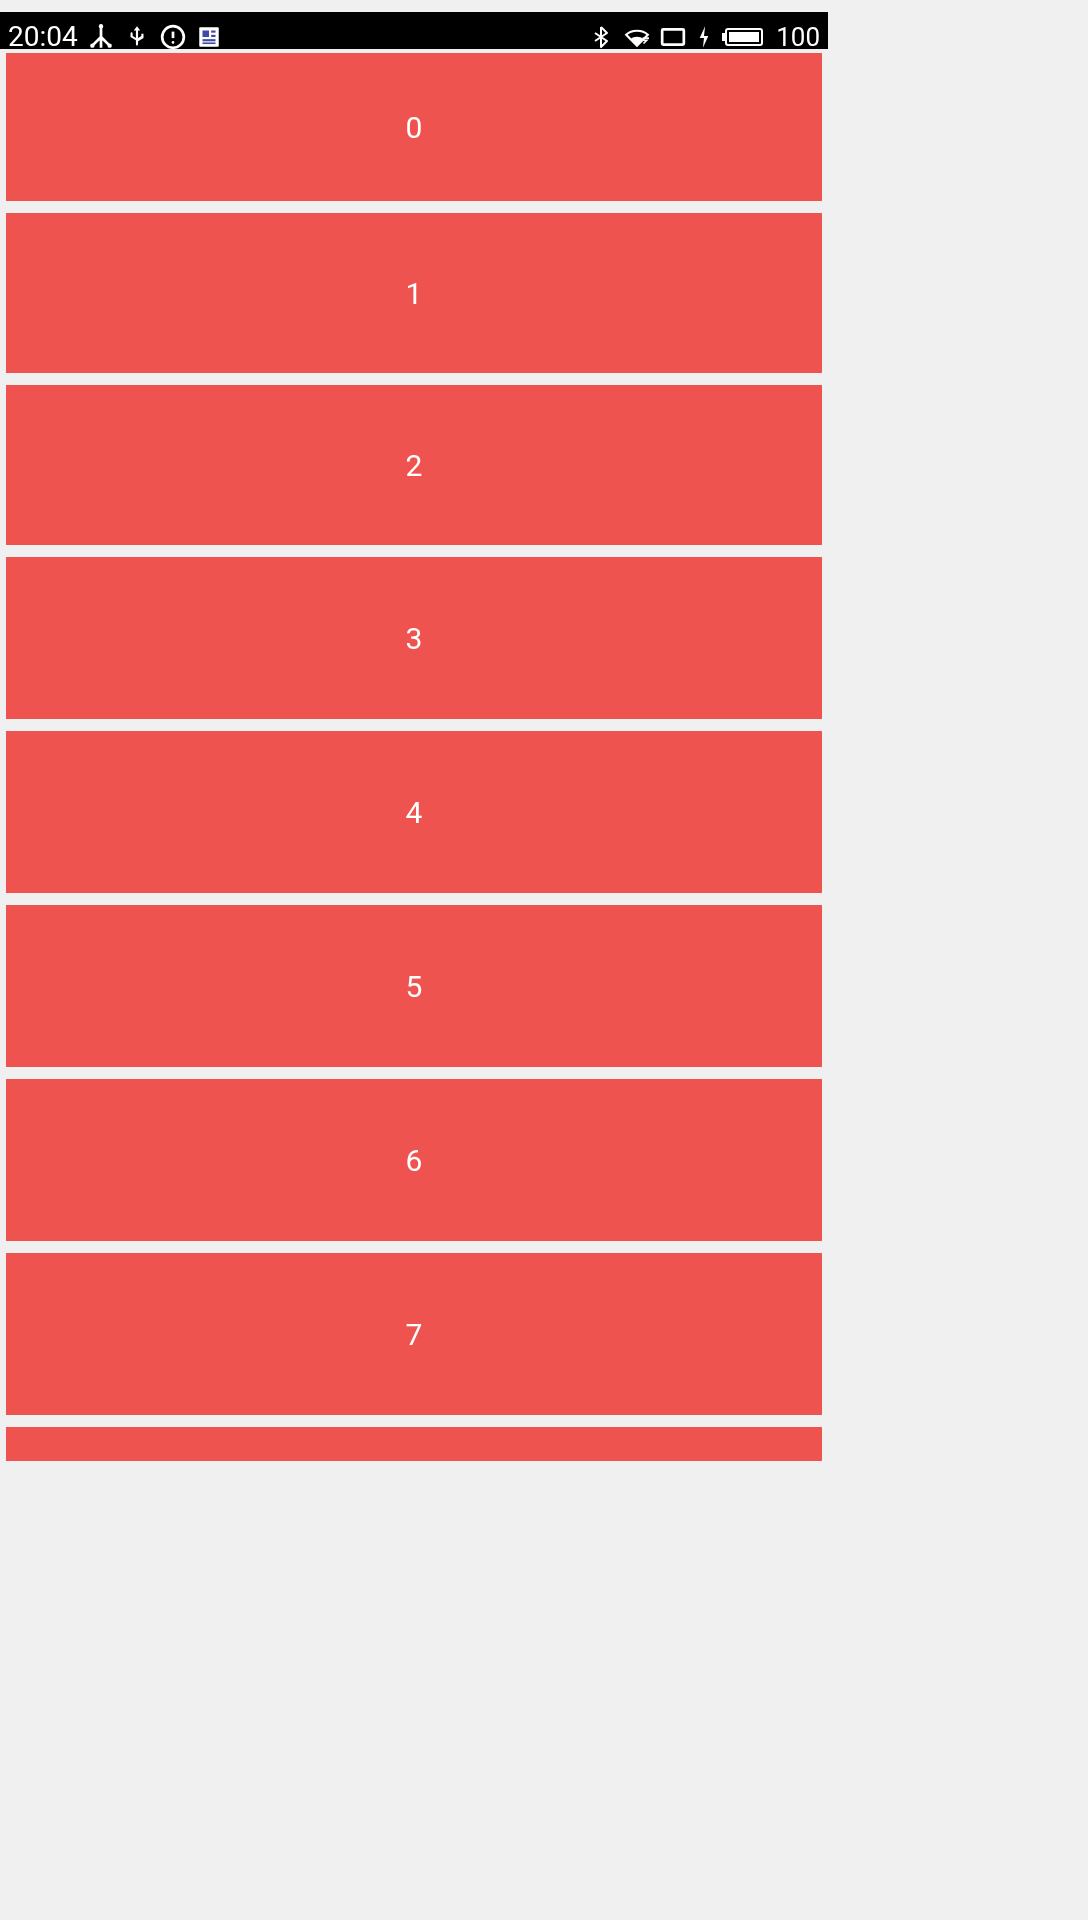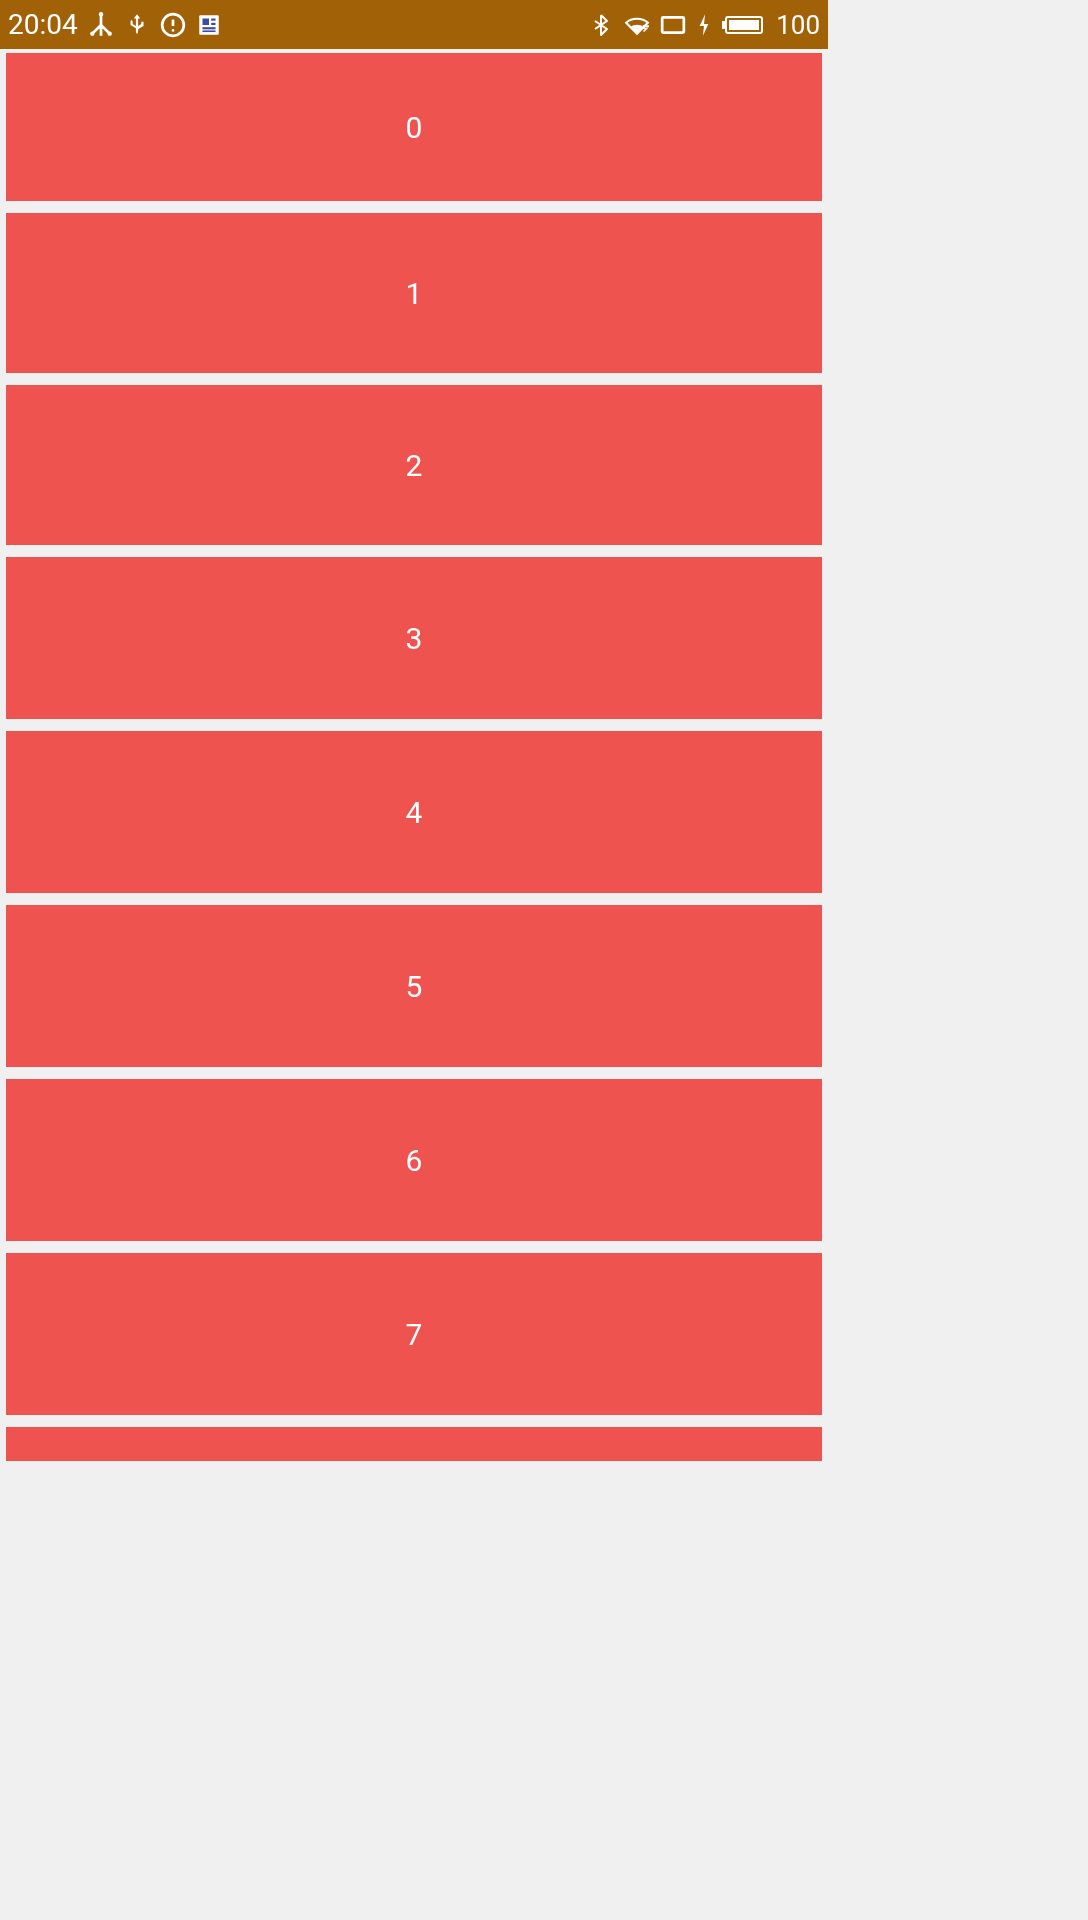--- a/index.html
+++ b/index.html
@@ -9,27 +9,28 @@
     }
     body {
       width: 828px;
       height: 1461px;
       background: #f0f0f0;
       font-family: Roboto, -apple-system, sans-serif;
       overflow: hidden;
       position: relative;
     }
     .status-bar {
-      background: #a16207;
+      background: #000000;
       height: 49px;
       display: flex;
       align-items: center;
       justify-content: space-between;
       padding: 0 8px;
       color: #ffffff;
+      margin-top: 12px;
     }
     .status-left {
       display: flex;
       align-items: center;
       gap: 10px;
     }
     .status-right {
       display: flex;
       align-items: center;
       gap: 10px;

